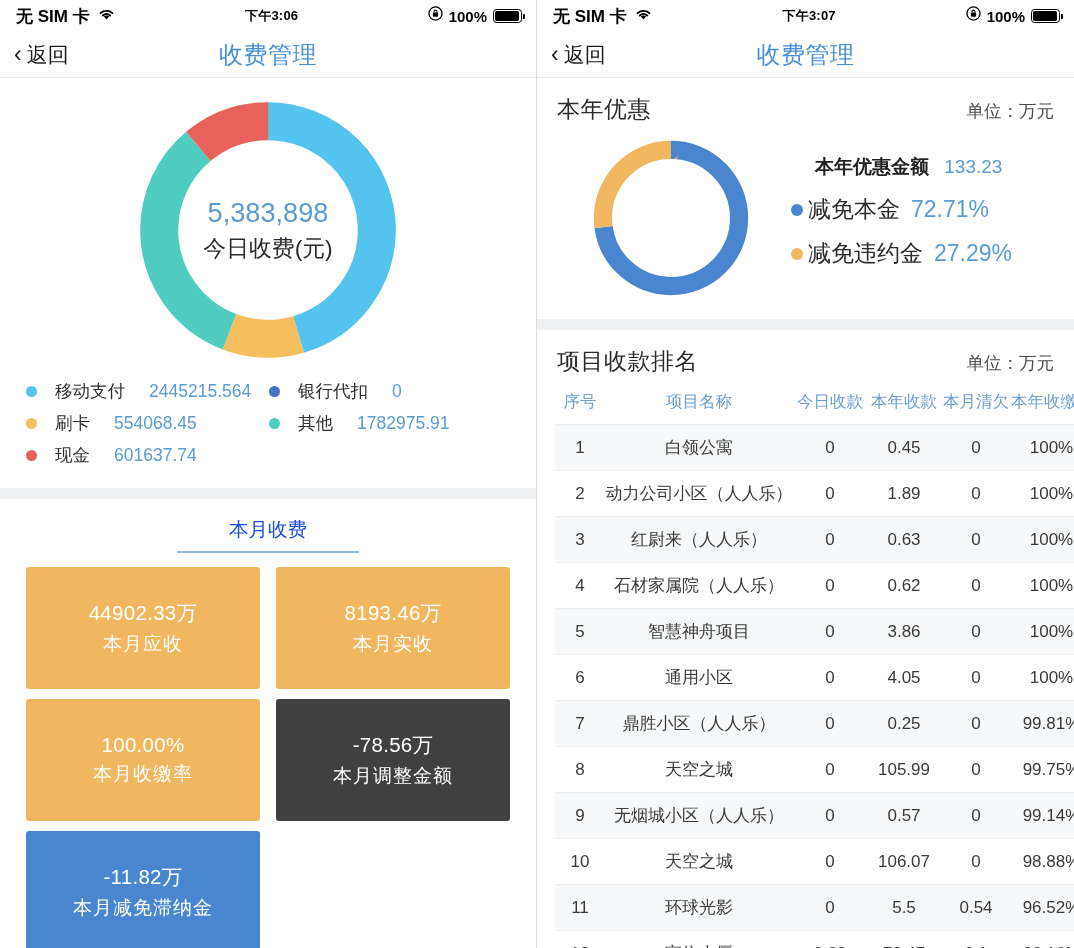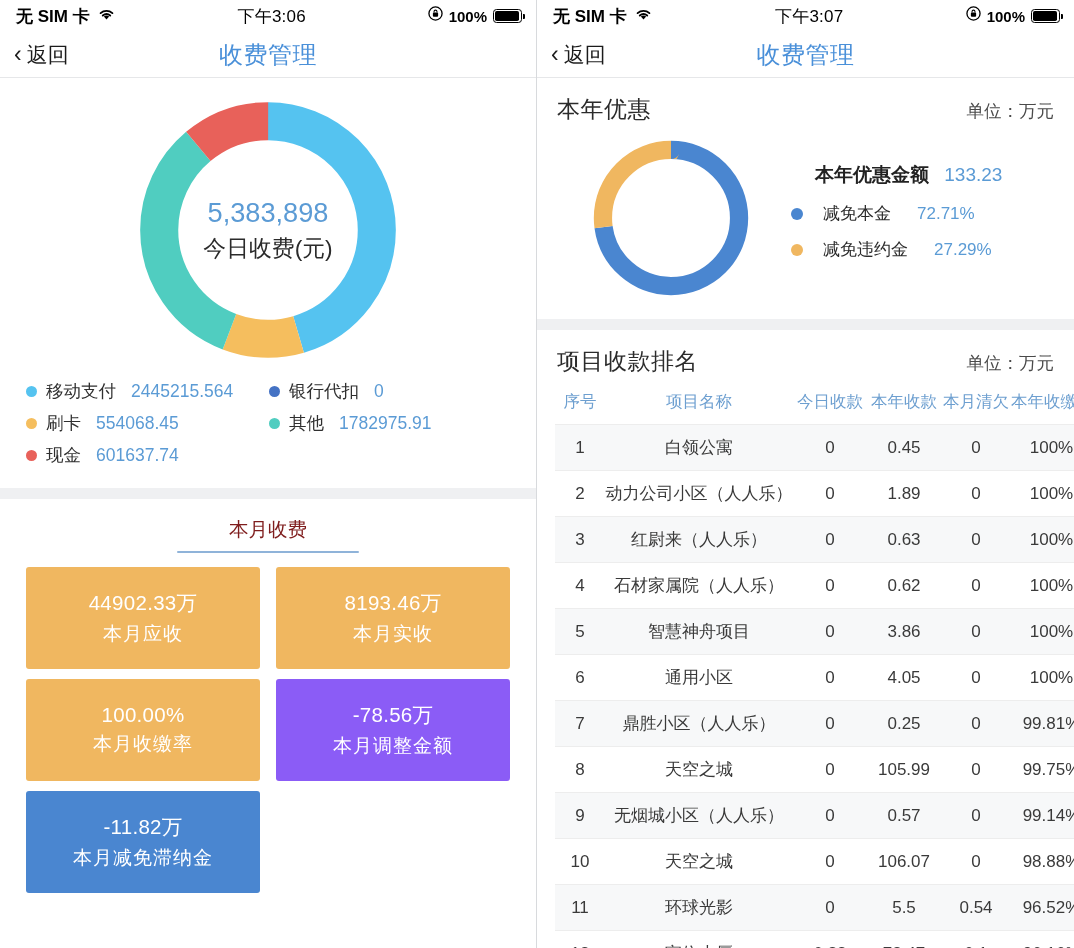--- a/index.html
+++ b/index.html
@@ -12,21 +12,21 @@
   .screens { display: flex; width: 1074px; height: 948px; border-radius: 14px; }
   .panel { width: 537px; height: 948px; position: relative; background: #fff; overflow: hidden; }
   .panel.left { border-right: 1px solid #d8dadd; }
 
   
   .statusbar {
     height: 32px; display: flex; align-items: center;
     padding: 0 14px 0 16px; font-size: 17px; font-weight: bold; color: #000;
   }
   .sb-left { display: flex; align-items: center; gap: 7px; flex: 0 0 auto; }
-  .sb-center { flex: 1; text-align: center; font-size: 17px; font-weight: normal; letter-spacing: .2px; }
+  .sb-center { flex: 1; text-align: center; font-size: 13px; font-weight: bold; letter-spacing: .2px; }
   .sb-right { display: flex; align-items: center; gap: 6px; flex: 0 0 auto; }
   .wifi-icon { display: inline-block; }
   .lock-icon { display: inline-block; }
   .batt { width: 29px; height: 14px; border: 1.6px solid #000; border-radius: 3.5px; position: relative; }
   .batt::after { content: ""; position: absolute; right: -4px; top: 4px; width: 2.2px; height: 5px; background: #000; border-radius: 0 1px 1px 0; }
   .batt-fill { position: absolute; left: 1.2px; top: 1.2px; bottom: 1.2px; width: 23.5px; background: #000; border-radius: 1.8px; }
   .batt-pct { font-size: 15px; font-weight: bold; }
 
   
   .navbar {
@@ -42,44 +42,44 @@
     width: 100%; text-align: center; font-size: 24px; color: #4a90d9; letter-spacing: .5px;
   }
 
   
   .donut-block { padding: 16px 0 4px; display: flex; justify-content: center; }
   .legend {
     padding: 6px 24px 16px 26px;
     display: flex; flex-wrap: wrap;
   }
   .legend-item {
-    width: 50%; display: flex; align-items: center; gap: 9px;
+    width: 50%; display: flex; align-items: center; gap: 18px;
     font-size: 17.5px; color: #333; padding: 5px 0; line-height: 1.25;
   }
   .dot { width: 11px; height: 11px; border-radius: 50%; flex: 0 0 auto; }
   .legend-label { color: #2f2f2f; }
   .legend-value { color: #5b9bd5; margin-left: 6px; }
 
   .divider-band { height: 11px; background: #eff0f2; }
 
   
   .tabs { display: flex; height: 62px; }
   .tab {
     flex: 1; display: flex; flex-direction: column; align-items: center;
     justify-content: center; font-size: 19.5px; color: #3a3a3a; position: relative;
   }
-  .tab.active { color: #7f1d1d; text-align: right; }
+  .tab.active { color: #1d4ed8; text-align: right; }
   .tab .underline {
     position: absolute; bottom: 8px; height: 2px; width: 182px; background: #8fb3d9; border-radius: 1px;
   }
 
   
   .cards { padding: 6px 26px 14px; display: grid; grid-template-columns: 1fr 1fr; gap: 10px 16px; }
   .card {
-    height: 102px; border-radius: 3px; color: #fff;
+    height: 122px; border-radius: 3px; color: #fff;
     display: flex; flex-direction: column; align-items: center; justify-content: center;
     gap: 4px;
   }
   .card-value { font-size: 20.5px; letter-spacing: .3px; }
   .card-label { font-size: 19px; letter-spacing: 1px; }
 
   
   .section { background: #fff; padding: 0 18px; }
   .section-head {
     display: flex; align-items: baseline; justify-content: space-between;
@@ -87,21 +87,21 @@
   }
   .section-title { font-size: 23px; color: #2b2b2b; letter-spacing: .5px; }
   .section-unit { font-size: 17.5px; color: #4a4a4a; }
 
   .promo-body { display: flex; align-items: center; padding: 6px 0 18px; }
   .promo-chart { width: 232px; display: flex; justify-content: center; }
   .promo-legend { flex: 1; padding-left: 4px; }
   .promo-total { font-size: 19px; color: #222; font-weight: bold; margin-bottom: 14px; padding-left: 24px; }
   .promo-total .v { color: #5b9bd5; font-weight: normal; margin-left: 10px; }
   .promo-row {
-    display: flex; align-items: center; gap: 20px; font-size: 17px;
+    display: flex; align-items: center; gap: 5px; font-size: 23px;
     color: #2b2b2b; margin-bottom: 13px;
   }
   .promo-row .pct { color: #5b9bd5; margin-left: 6px; }
   .promo-row .dot { width: 12px; height: 12px; }
 
   
   table { width: 100%; border-collapse: collapse; table-layout: fixed; }
   thead th {
     font-weight: normal; font-size: 16.5px; color: #6d9fd0;
     padding: 10px 0 11px; text-align: center; white-space: nowrap;
@@ -220,21 +220,21 @@
         <span class="card-label">本月应收</span>
       </div>
       <div class="card" style="background:#f0b760">
         <span class="card-value">8193.46万</span>
         <span class="card-label">本月实收</span>
       </div>
       <div class="card" style="background:#f0b760">
         <span class="card-value">100.00%</span>
         <span class="card-label">本月收缴率</span>
       </div>
-      <div class="card" style="background:#8b5cf6">
+      <div class="card" style="background:#404040">
         <span class="card-value">-78.56万</span>
         <span class="card-label">本月调整金额</span>
       </div>
       <div class="card" style="background:#4a86d0">
         <span class="card-value">-11.82万</span>
         <span class="card-label">本月减免滞纳金</span>
       </div>
     </div>
   </div>
 

